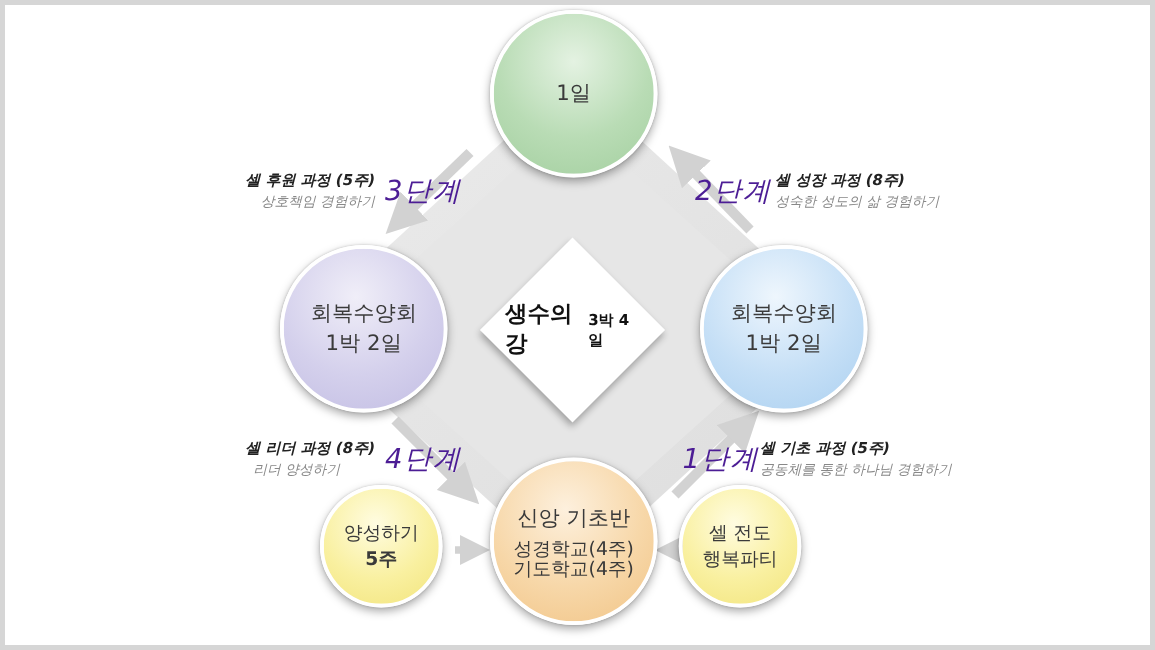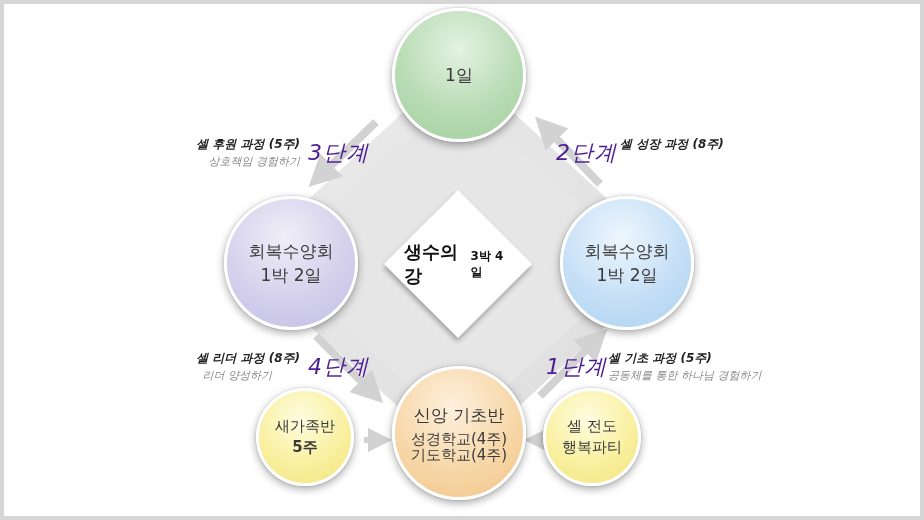--- a/index.html
+++ b/index.html
@@ -103,35 +103,36 @@
     <span class="big">1박 2일</span>
   </div>
 
   <div class="circle c-orange" style="left:388px; top:362px; width:134px; height:134px;">
     <span class="big">신앙 기초반</span>
     <span class="small" style="margin-top:4px;">성경학교(4주)</span>
     <span class="small">기도학교(4주)</span>
   </div>
 
   <div class="circle c-yellow" style="left:252px; top:384px; width:98px; height:98px;">
-    <span class="big" style="font-size:15px; line-height:21px;">새가족반</span>
+    <span class="big" style="font-size:15px; line-height:21px;">양성하기</span>
     <span class="big" style="font-size:15px; line-height:21px;font-weight:bold;">5주</span>
   </div>
 
   <div class="circle c-yellow" style="left:539px; top:384px; width:98px; height:98px;">
     <span class="big" style="font-size:15px; line-height:21px;">셀 전도</span>
     <span class="big" style="font-size:15px; line-height:21px;">행복파티</span>
   </div>
 
   <div class="course-title right" style="right:620px; top:132px;">셀 후원 과정 (5주)</div>
   <div class="course-sub right" style="right:620px; top:150px;">상호책임 경험하기</div>
   <div class="stage" style="left:304px; top:134px;">3단계</div>
 
   <div class="stage" style="left:552px; top:134px;">2단계</div>
   <div class="course-title" style="left:616px; top:132px;">셀 성장 과정 (8주)</div>
+  <div class="course-sub" style="left:616px; top:150px;">성숙한 성도의 삶 경험하기</div>
 
   <div class="course-title right" style="right:620px; top:346px;text-align:center;">셀 리더 과정 (8주)</div>
   <div class="course-sub right" style="right:648px; top:364px;text-align:center;">리더 양성하기</div>
   <div class="stage" style="left:304px; top:348px;">4단계</div>
 
   <div class="stage" style="left:542px; top:348px;">1단계</div>
   <div class="course-title" style="left:604px; top:346px;">셀 기초 과정 (5주)</div>
   <div class="course-sub" style="left:604px; top:364px;">공동체를 통한 하나님 경험하기</div>
 
 </div>

